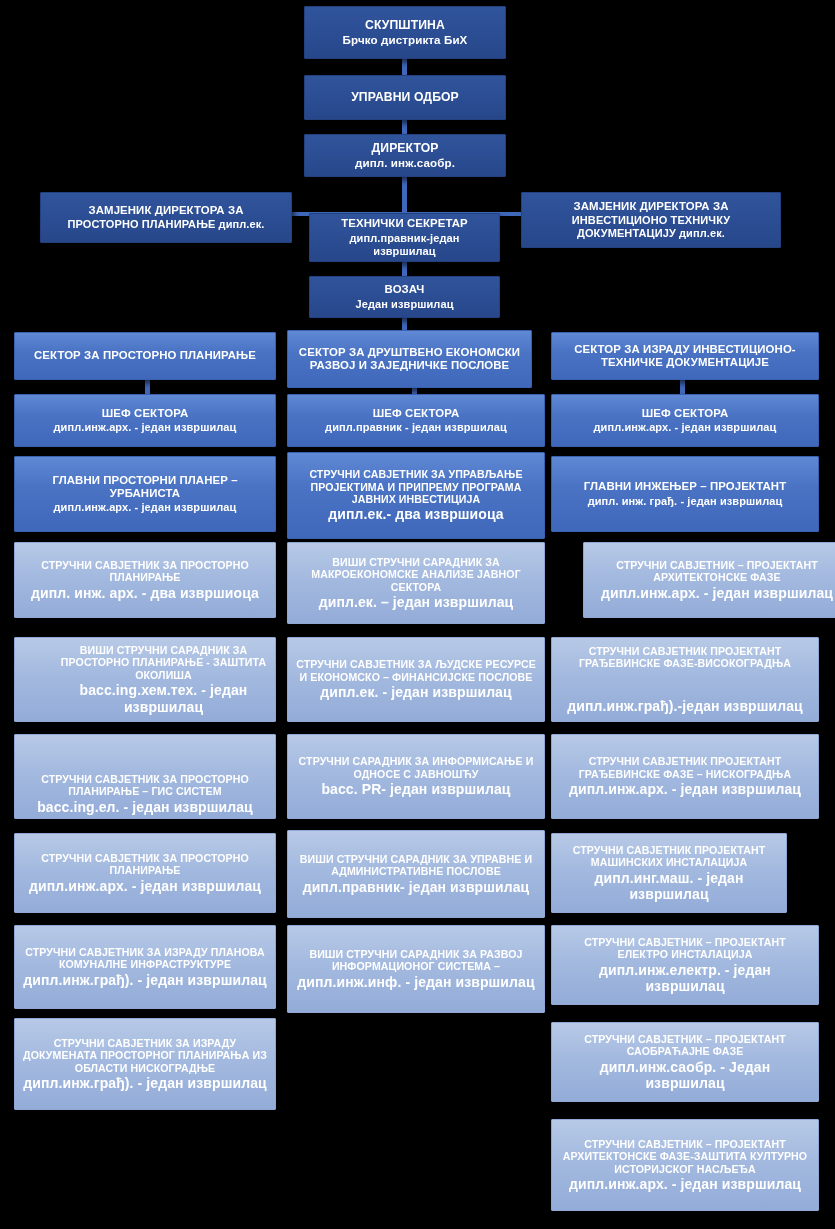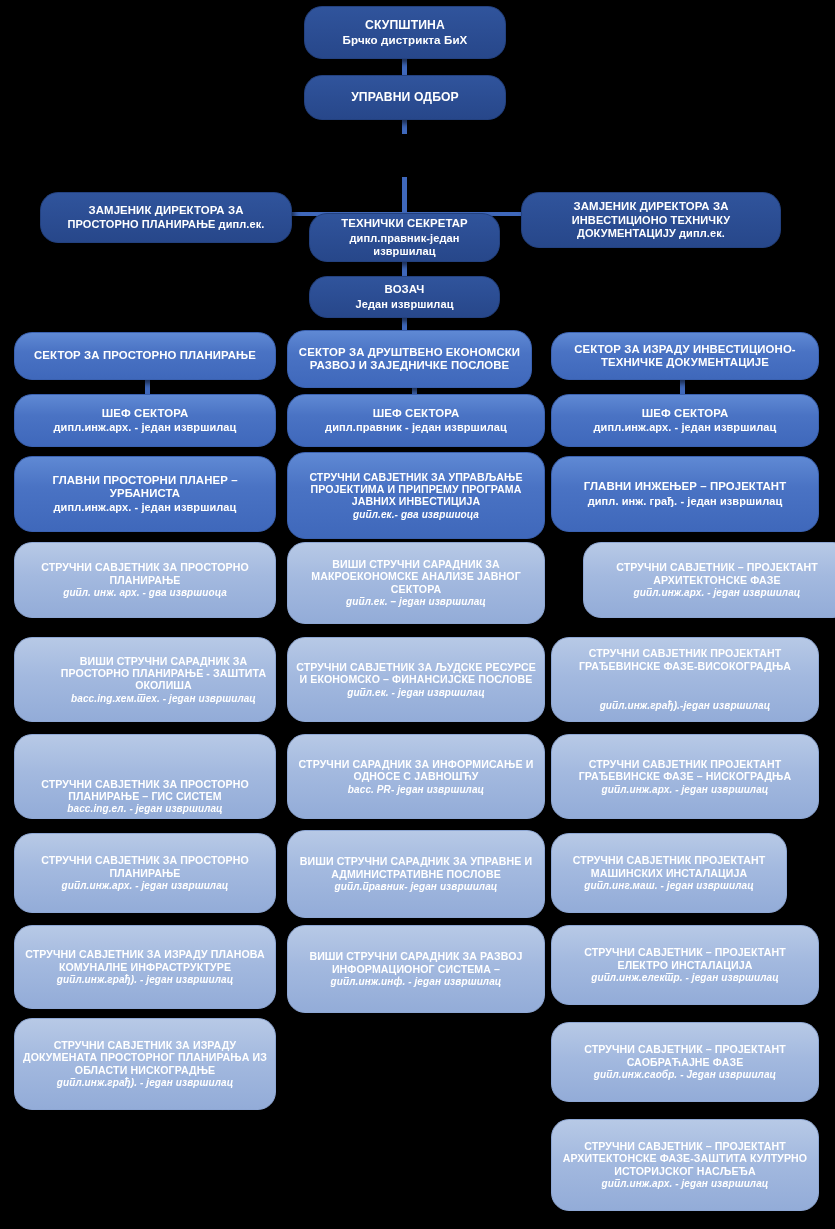--- a/index.html
+++ b/index.html
@@ -21,21 +21,21 @@
 
   
   .box {
     position: absolute;
     box-sizing: border-box;
     display: flex;
     flex-direction: column;
     align-items: center;
     justify-content: center;
     text-align: center;
-    border-radius: 18px;
+    border-radius: 1px;
     color: #ffffff;
     padding: 3px 7px;
     line-height: 1.17;
     letter-spacing: 0.1px;
     box-shadow: 3px 4px 5px rgba(0,0,0,0.55);
     overflow: hidden;
   }
   .box .ttl {
     display: block;
     width: 100%;
@@ -67,21 +67,21 @@
   .ttl { font-weight: 700; }
   .sub { font-weight: 700; }
 
   .s-12 .ttl { font-size: 12.2px; }
   .s-12 .sub { font-size: 11.6px; }
 
   .s-11 .ttl { font-size: 11.4px; }
   .s-11 .sub { font-size: 11px; }
 
   .s-10 .ttl { font-size: 10.6px; }
-  .s-10 .sub { font-size: 10px; font-style: italic; }
+  .s-10 .sub { font-size: 14px; }
 
   .sub { margin-top: 1px; }
 
   
   .conn {
     position: absolute;
     background: #3f68bb;
   }
 </style>
 </head>
@@ -103,20 +103,24 @@
 
   <div class="box v-navy s-12" style="left:304px; top:6px; width:202px; height:53px;">
     <span class="ttl">СКУПШТИНА</span>
     <span class="sub">Брчко дистрикта БиХ</span>
   </div>
 
   <div class="box v-navy s-12" style="left:304px; top:75px; width:202px; height:45px;text-align:center;">
     <span class="ttl">УПРАВНИ ОДБОР</span>
   </div>
 
+  <div class="box v-navy s-12" style="left:304px; top:134px; width:202px; height:43px;">
+    <span class="ttl">ДИРЕКТОР</span>
+    <span class="sub">дипл. инж.саобр.</span>
+  </div>
 
   <div class="box v-navy s-11" style="left:40px; top:192px; width:252px; height:51px;">
     <span class="ttl">ЗАМЈЕНИК ДИРЕКТОРА ЗА</span>
     <span class="sub">ПРОСТОРНО ПЛАНИРАЊЕ дипл.ек.</span>
   </div>
 
   <div class="box v-navy s-11" style="left:521px; top:192px; width:260px; height:56px;">
     <span class="ttl">ЗАМЈЕНИК ДИРЕКТОРА ЗА</span>
     <span class="sub">ИНВЕСТИЦИОНО ТЕХНИЧКУ ДОКУМЕНТАЦИЈУ дипл.ек.</span>
   </div>

